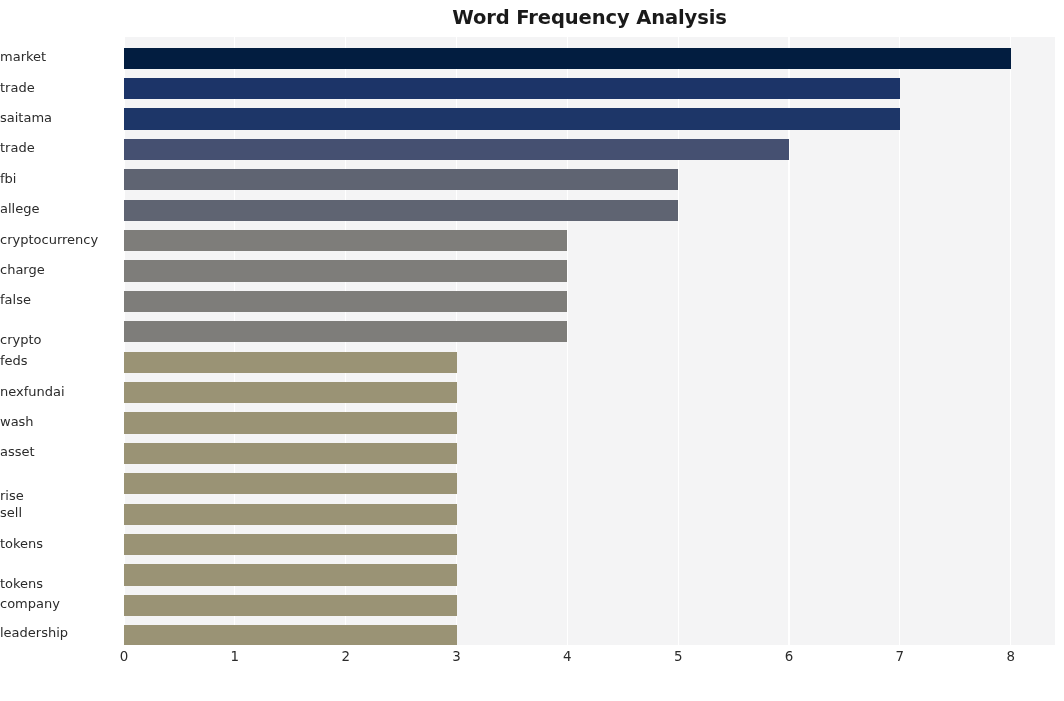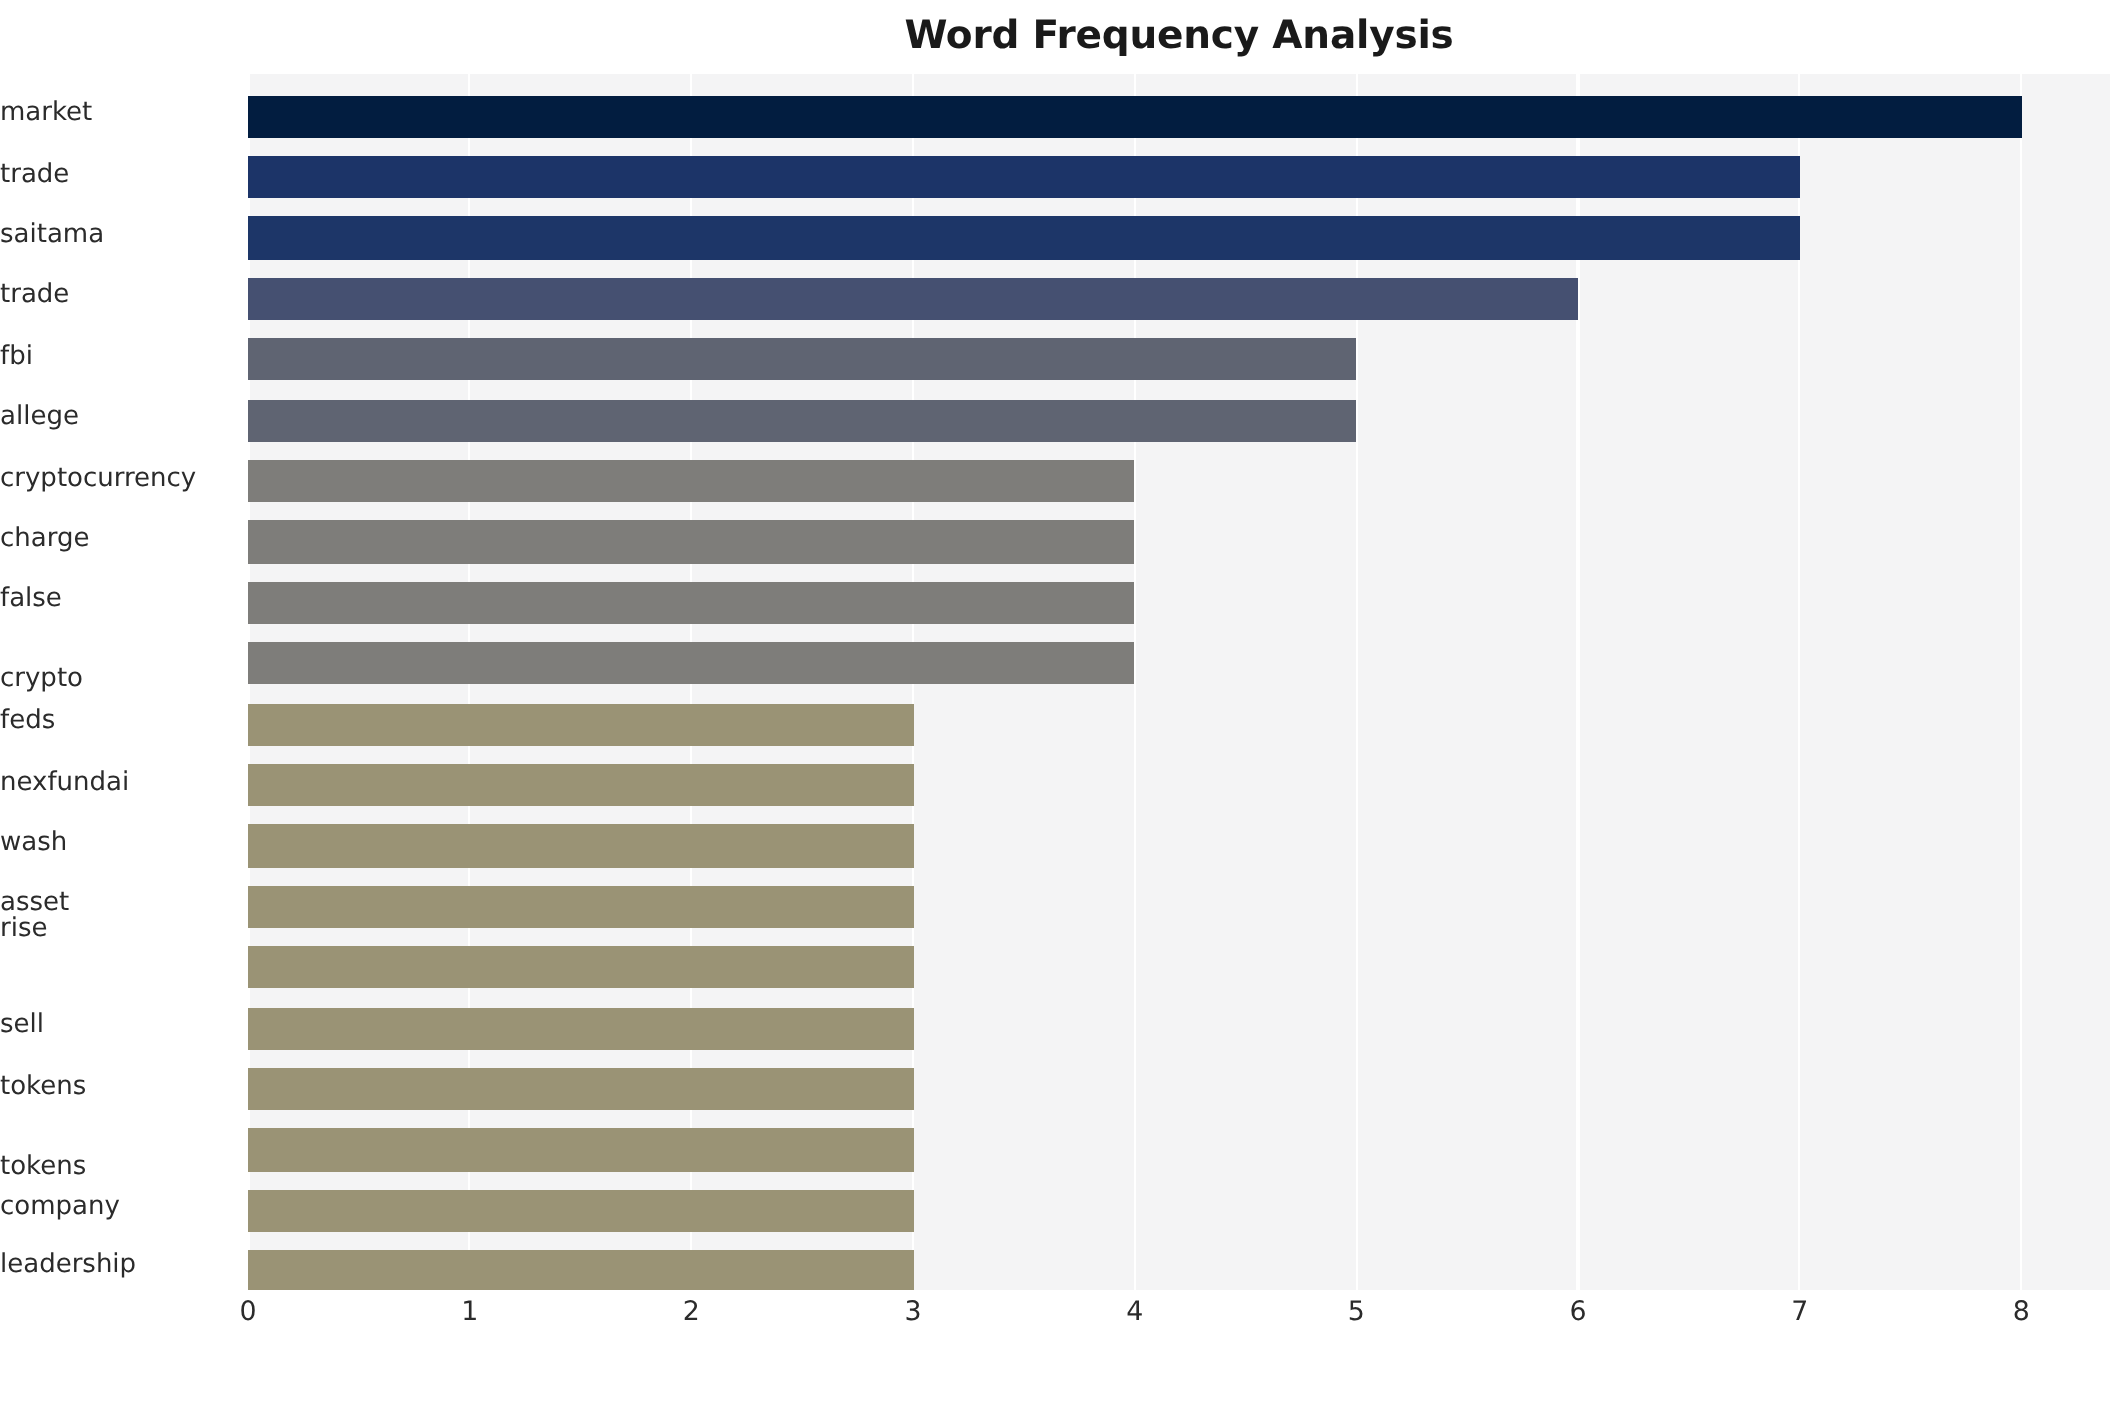--- a/index.html
+++ b/index.html
@@ -215,21 +215,21 @@
       <div class="ytick" style="top: 133.8px;">fbi</div>
       <div class="ytick" style="top: 164.2px;">allege</div>
       <div class="ytick" style="top: 194.6px;">cryptocurrency</div>
       <div class="ytick" style="top: 225px;">charge</div>
       <div class="ytick" style="top: 255.4px;">false</div>
       <div class="ytick" style="top: 295px;">crypto</div>
       <div class="ytick" style="top: 316.2px;">feds</div>
       <div class="ytick" style="top: 346.6px;">nexfundai</div>
       <div class="ytick" style="top: 377px;">wash</div>
       <div class="ytick" style="top: 407.4px;">asset</div>
-      <div class="ytick" style="top: 420px;">rise</div>
+      <div class="ytick" style="top: 451px;">rise</div>
       <div class="ytick" style="top: 468.2px;">sell</div>
       <div class="ytick" style="top: 498.6px;">tokens</div>
       <div class="ytick" style="top: 539px;">tokens</div>
       <div class="ytick" style="top: 559.4px;">company</div>
       <div class="ytick" style="top: 588px;">leadership</div>
     </div>
 
   <div id="xtick-layer">
       <div class="xtick" style="left: 124px;">0</div>
       <div class="xtick" style="left: 234.833px;">1</div>

